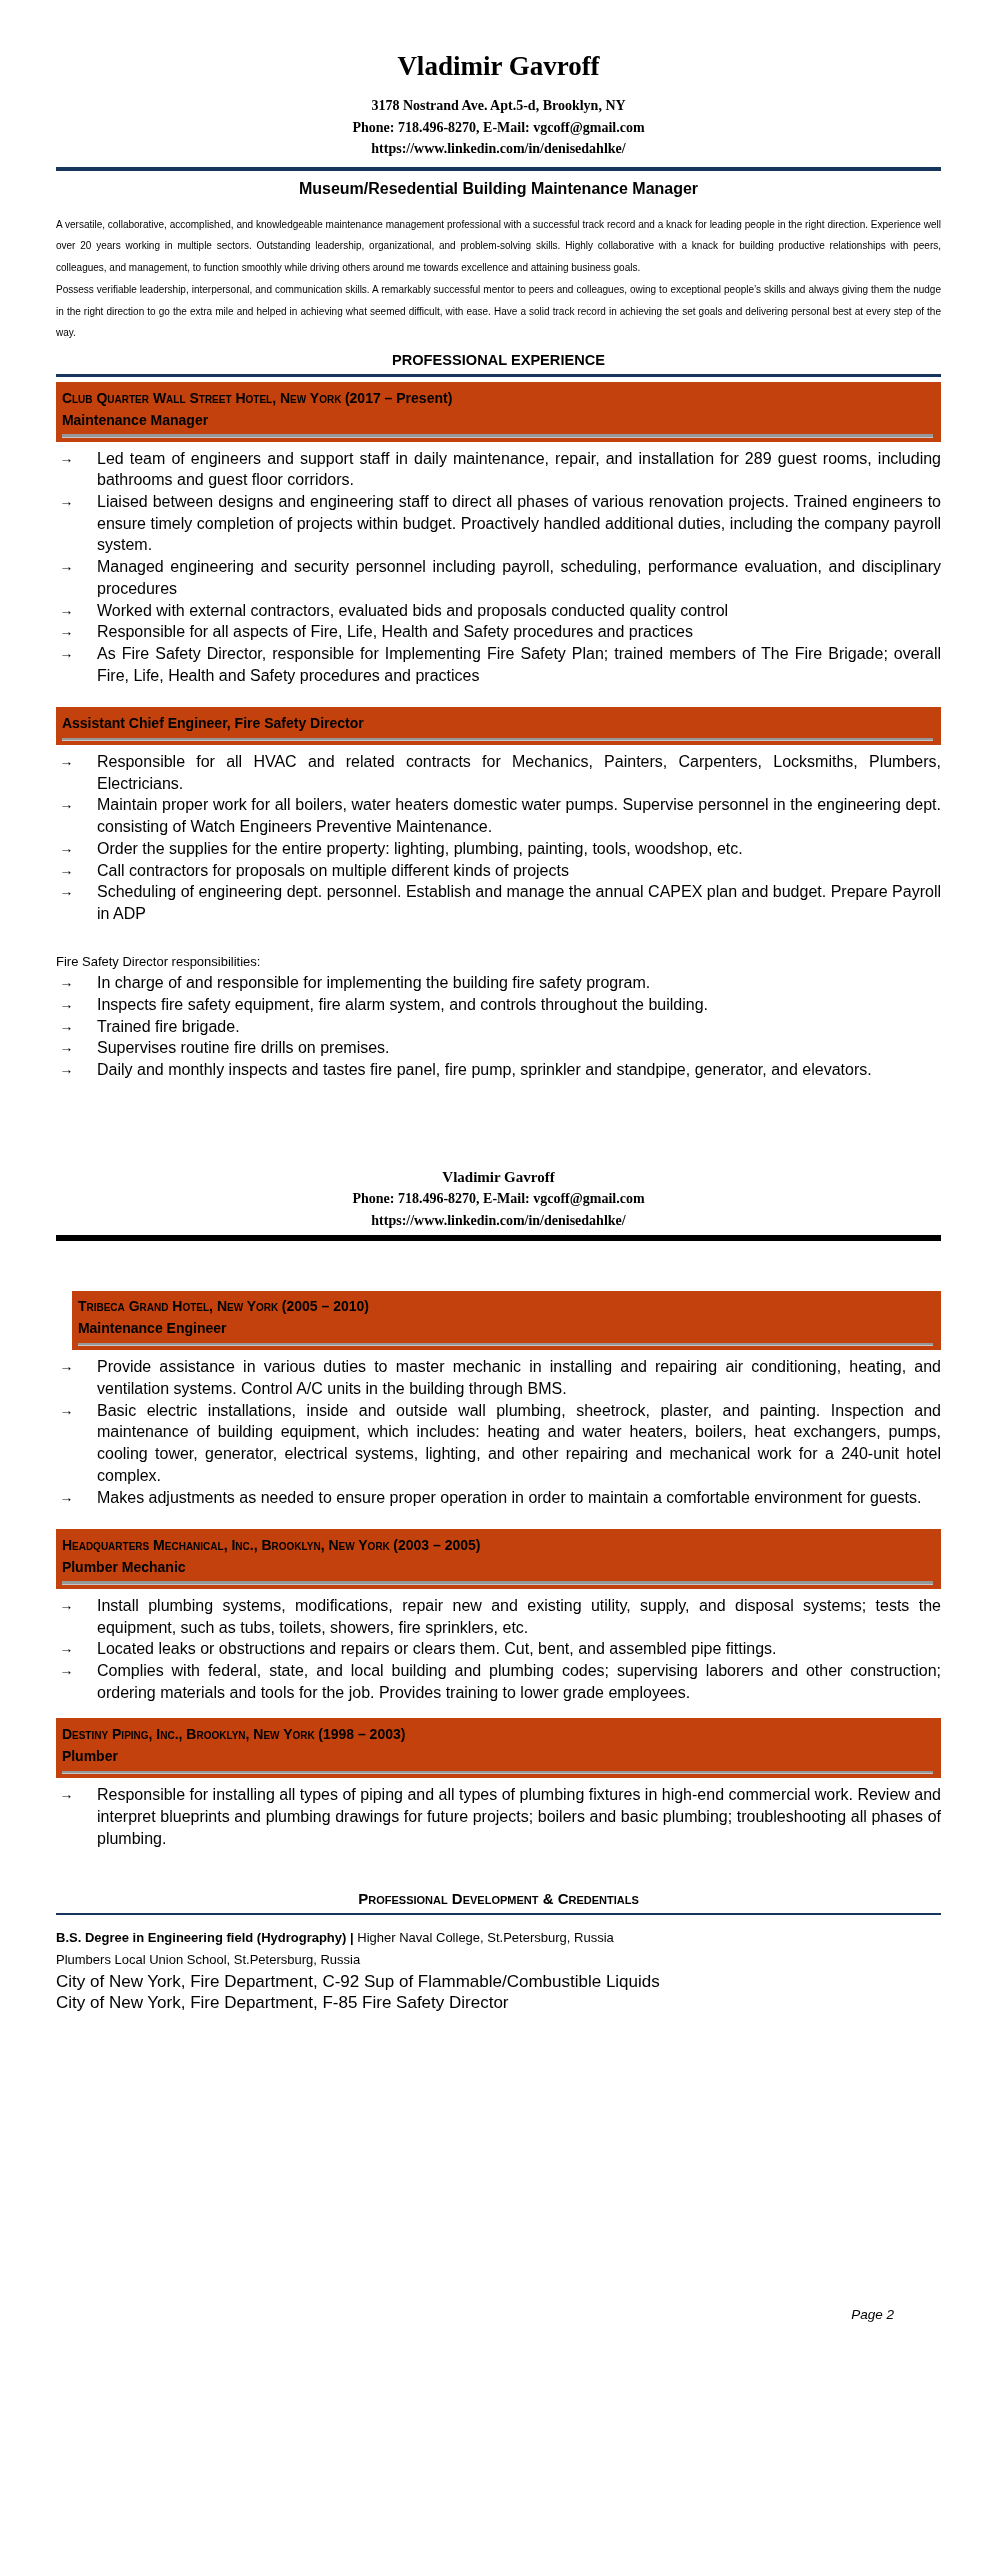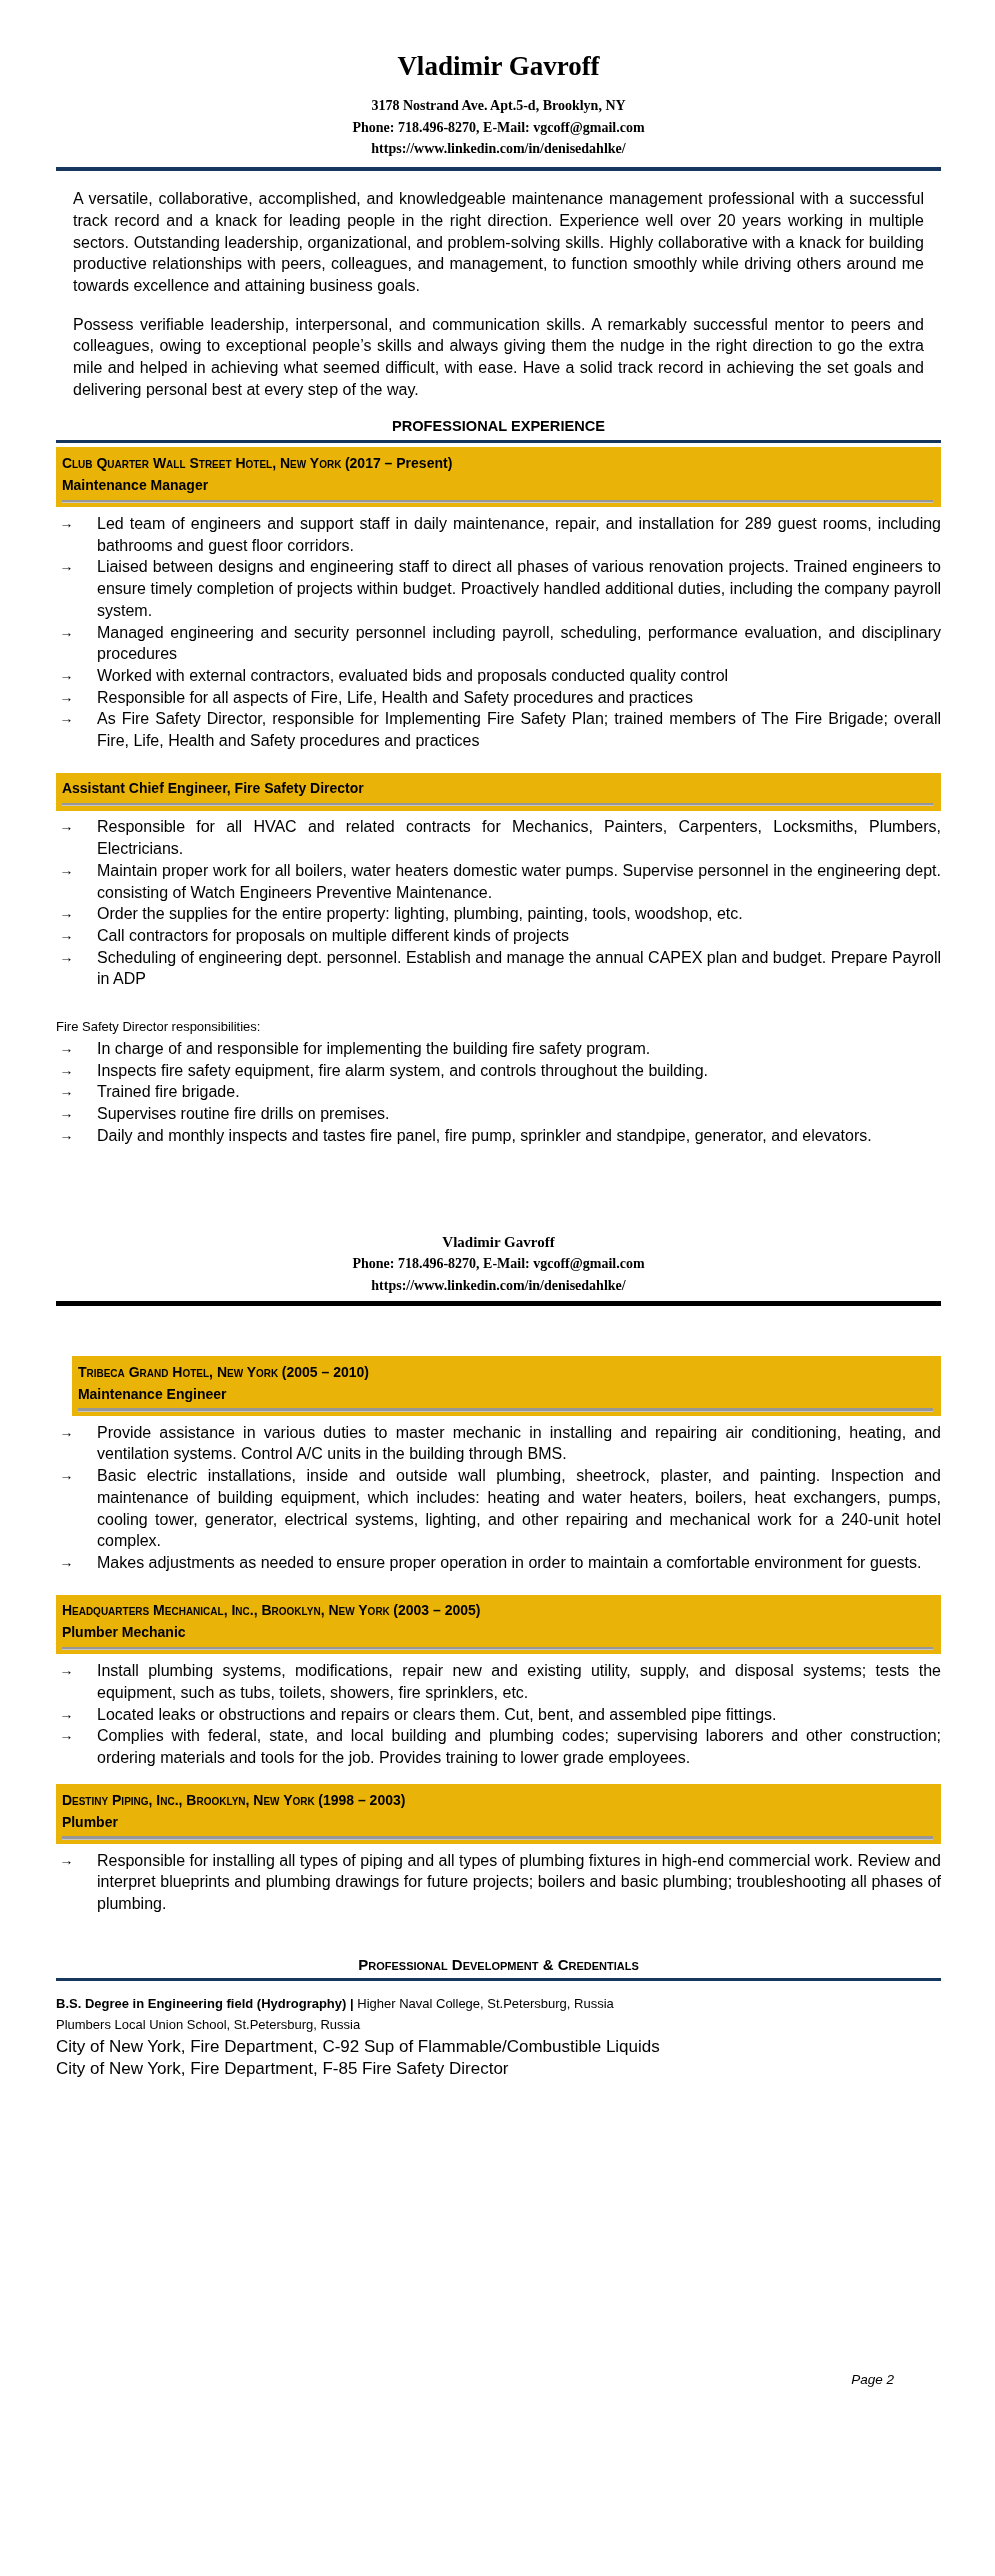--- a/index.html
+++ b/index.html
@@ -15,28 +15,28 @@
   .p1-name{margin-top:52px;font:700 27px/28px "Liberation Serif",serif;text-align:center;}
   .p1-addr{font:700 14px/21.7px "Liberation Serif",serif;text-align:center;}
   .p1-addr-block{margin-top:15px;}
   .rule-navy-thick{height:4.1px;background:#17365d;margin-top:7px;}
   .rule-navy{height:2.9px;background:#17365d;margin-top:4.7px;}
   .rule-black{height:5.3px;background:#000;margin-top:3.5px;}
   .subtitle{margin-top:8.2px;font:700 16px/19.3px "Liberation Sans",sans-serif;text-align:center;}
 
   
   .summary{margin-top:15px;}
-  .summary p{margin:17px;font-size:16px;line-height:21.7px;text-align:justify;}
+  .summary p{margin:0;font-size:10px;line-height:21.7px;text-align:justify;}
 
   
   .sec-head{margin-top:8.2px;font:700 14.6px/17.6px "Liberation Sans",sans-serif;text-align:center;}
   .sec-head.smallcaps{font-variant:small-caps;font-size:15px;}
 
   
-  .jobbox{background:#eab308;margin-top:4.7px;padding:4.7px 8.2px 4.1px 5.9px;}
+  .jobbox{background:#c2410c;margin-top:4.7px;padding:4.7px 8.2px 4.1px 5.9px;}
   .jobbox .line1{font:700 14px/22px "Liberation Sans",sans-serif;}
   .jobbox .company{font-variant:small-caps;}
   .jobbox .dates{margin-left:3.5px;}
   .jobbox .line2{font:700 14px/22px "Liberation Sans",sans-serif;}
   .jobrule{height:3.5px;margin-top:3.5px;background:linear-gradient(to bottom,#979797 0 65%,#c6c6c6 65% 100%);}
 
   
   .bullets{margin-top:5.9px;}
   .bullet{display:flex;align-items:flex-start;}
   .b-arrow{flex:0 0 41px;width:41px;box-sizing:border-box;padding-left:3.5px;font-size:14px;line-height:21.7px;}
@@ -70,20 +70,21 @@
 
 <div class="page-content">
 
   <div class="p1-name">Vladimir Gavroff</div>
   <div class="p1-addr-block">
     <div class="p1-addr">3178 Nostrand Ave. Apt.5-d, Brooklyn, NY</div>
     <div class="p1-addr">Phone: 718.496-8270, E-Mail: vgcoff@gmail.com</div>
     <div class="p1-addr">https://www.linkedin.com/in/denisedahlke/</div>
   </div>
   <div class="rule-navy-thick"></div>
+  <div class="subtitle">Museum/Resedential Building Maintenance Manager</div>
 
   <div class="summary">
     <p>A versatile, collaborative, accomplished, and knowledgeable maintenance management professional with a successful track record and a knack for leading people in the right direction. Experience well over 20 years working in multiple sectors. Outstanding leadership, organizational, and problem-solving skills. Highly collaborative with a knack for building productive relationships with peers, colleagues, and management, to function smoothly while driving others around me towards excellence and attaining business goals.</p>
     <p>Possess verifiable leadership, interpersonal, and communication skills. A remarkably successful mentor to peers and colleagues, owing to exceptional people’s skills and always giving them the nudge in the right direction to go the extra mile and helped in achieving what seemed difficult, with ease. Have a solid track record in achieving the set goals and delivering personal best at every step of the way.</p>
   </div>
 
   <div class="sec-head">PROFESSIONAL EXPERIENCE</div>
   <div class="rule-navy"></div>
 
   <div class="jobbox">

